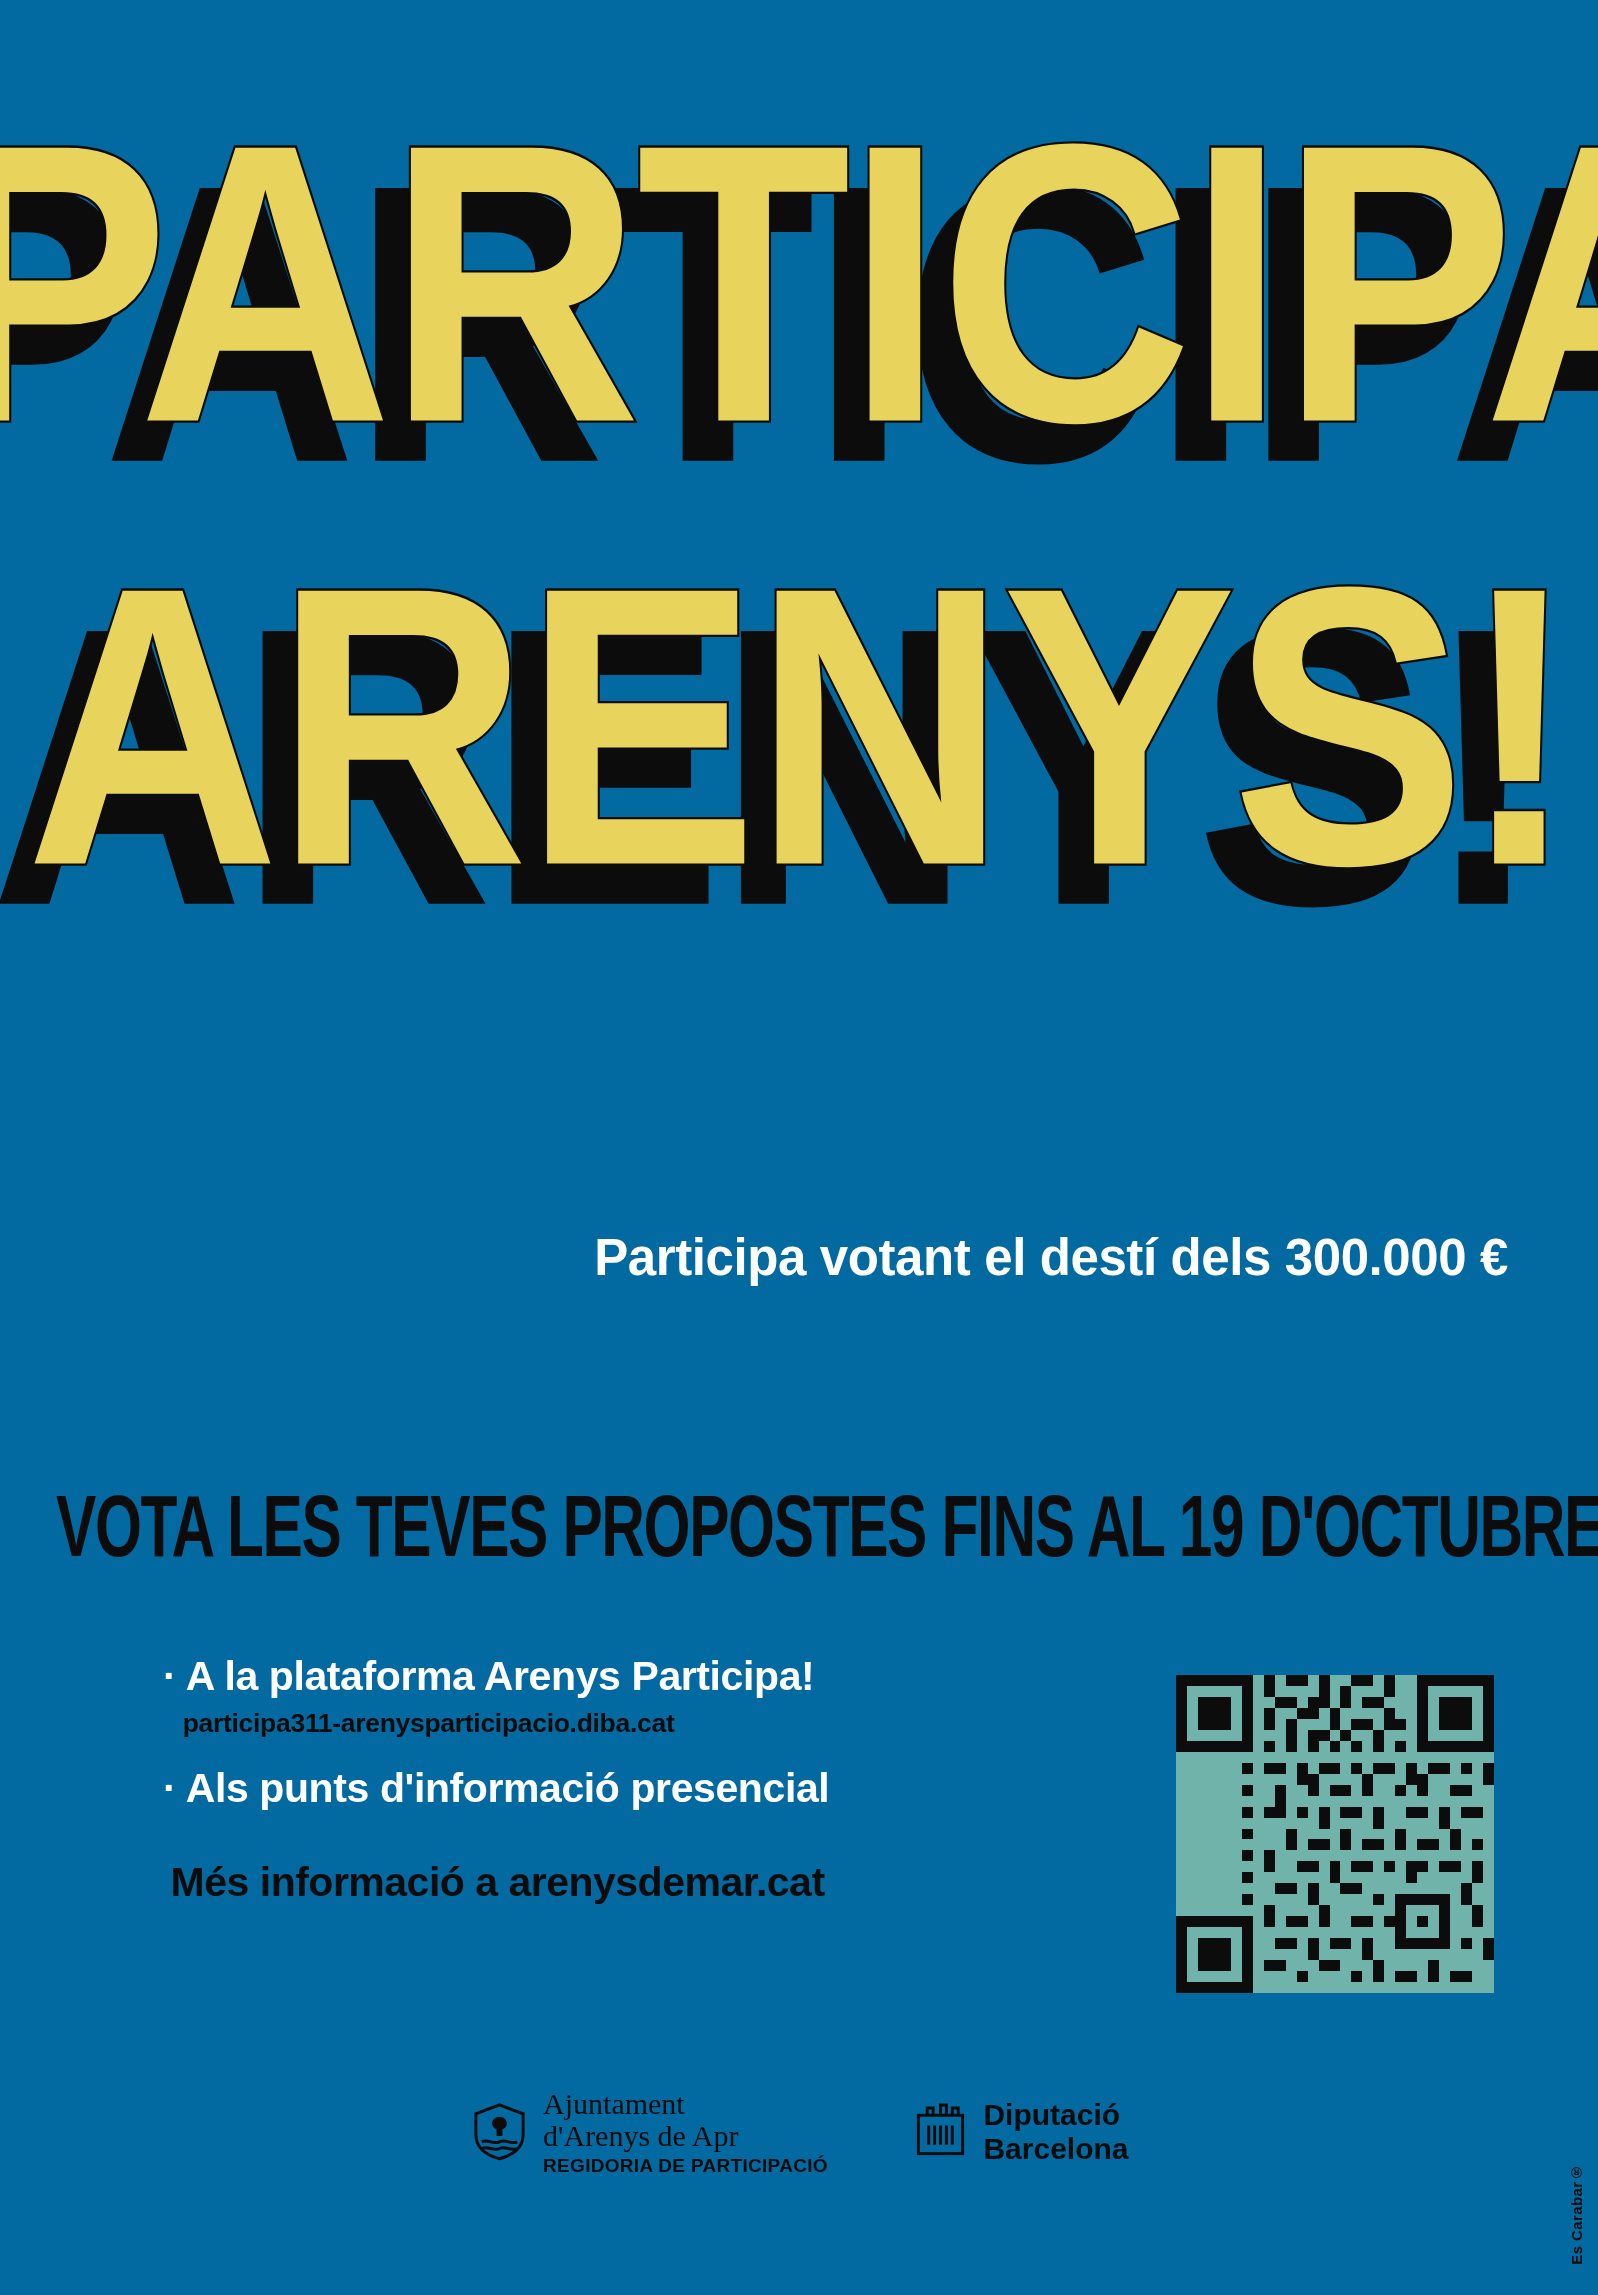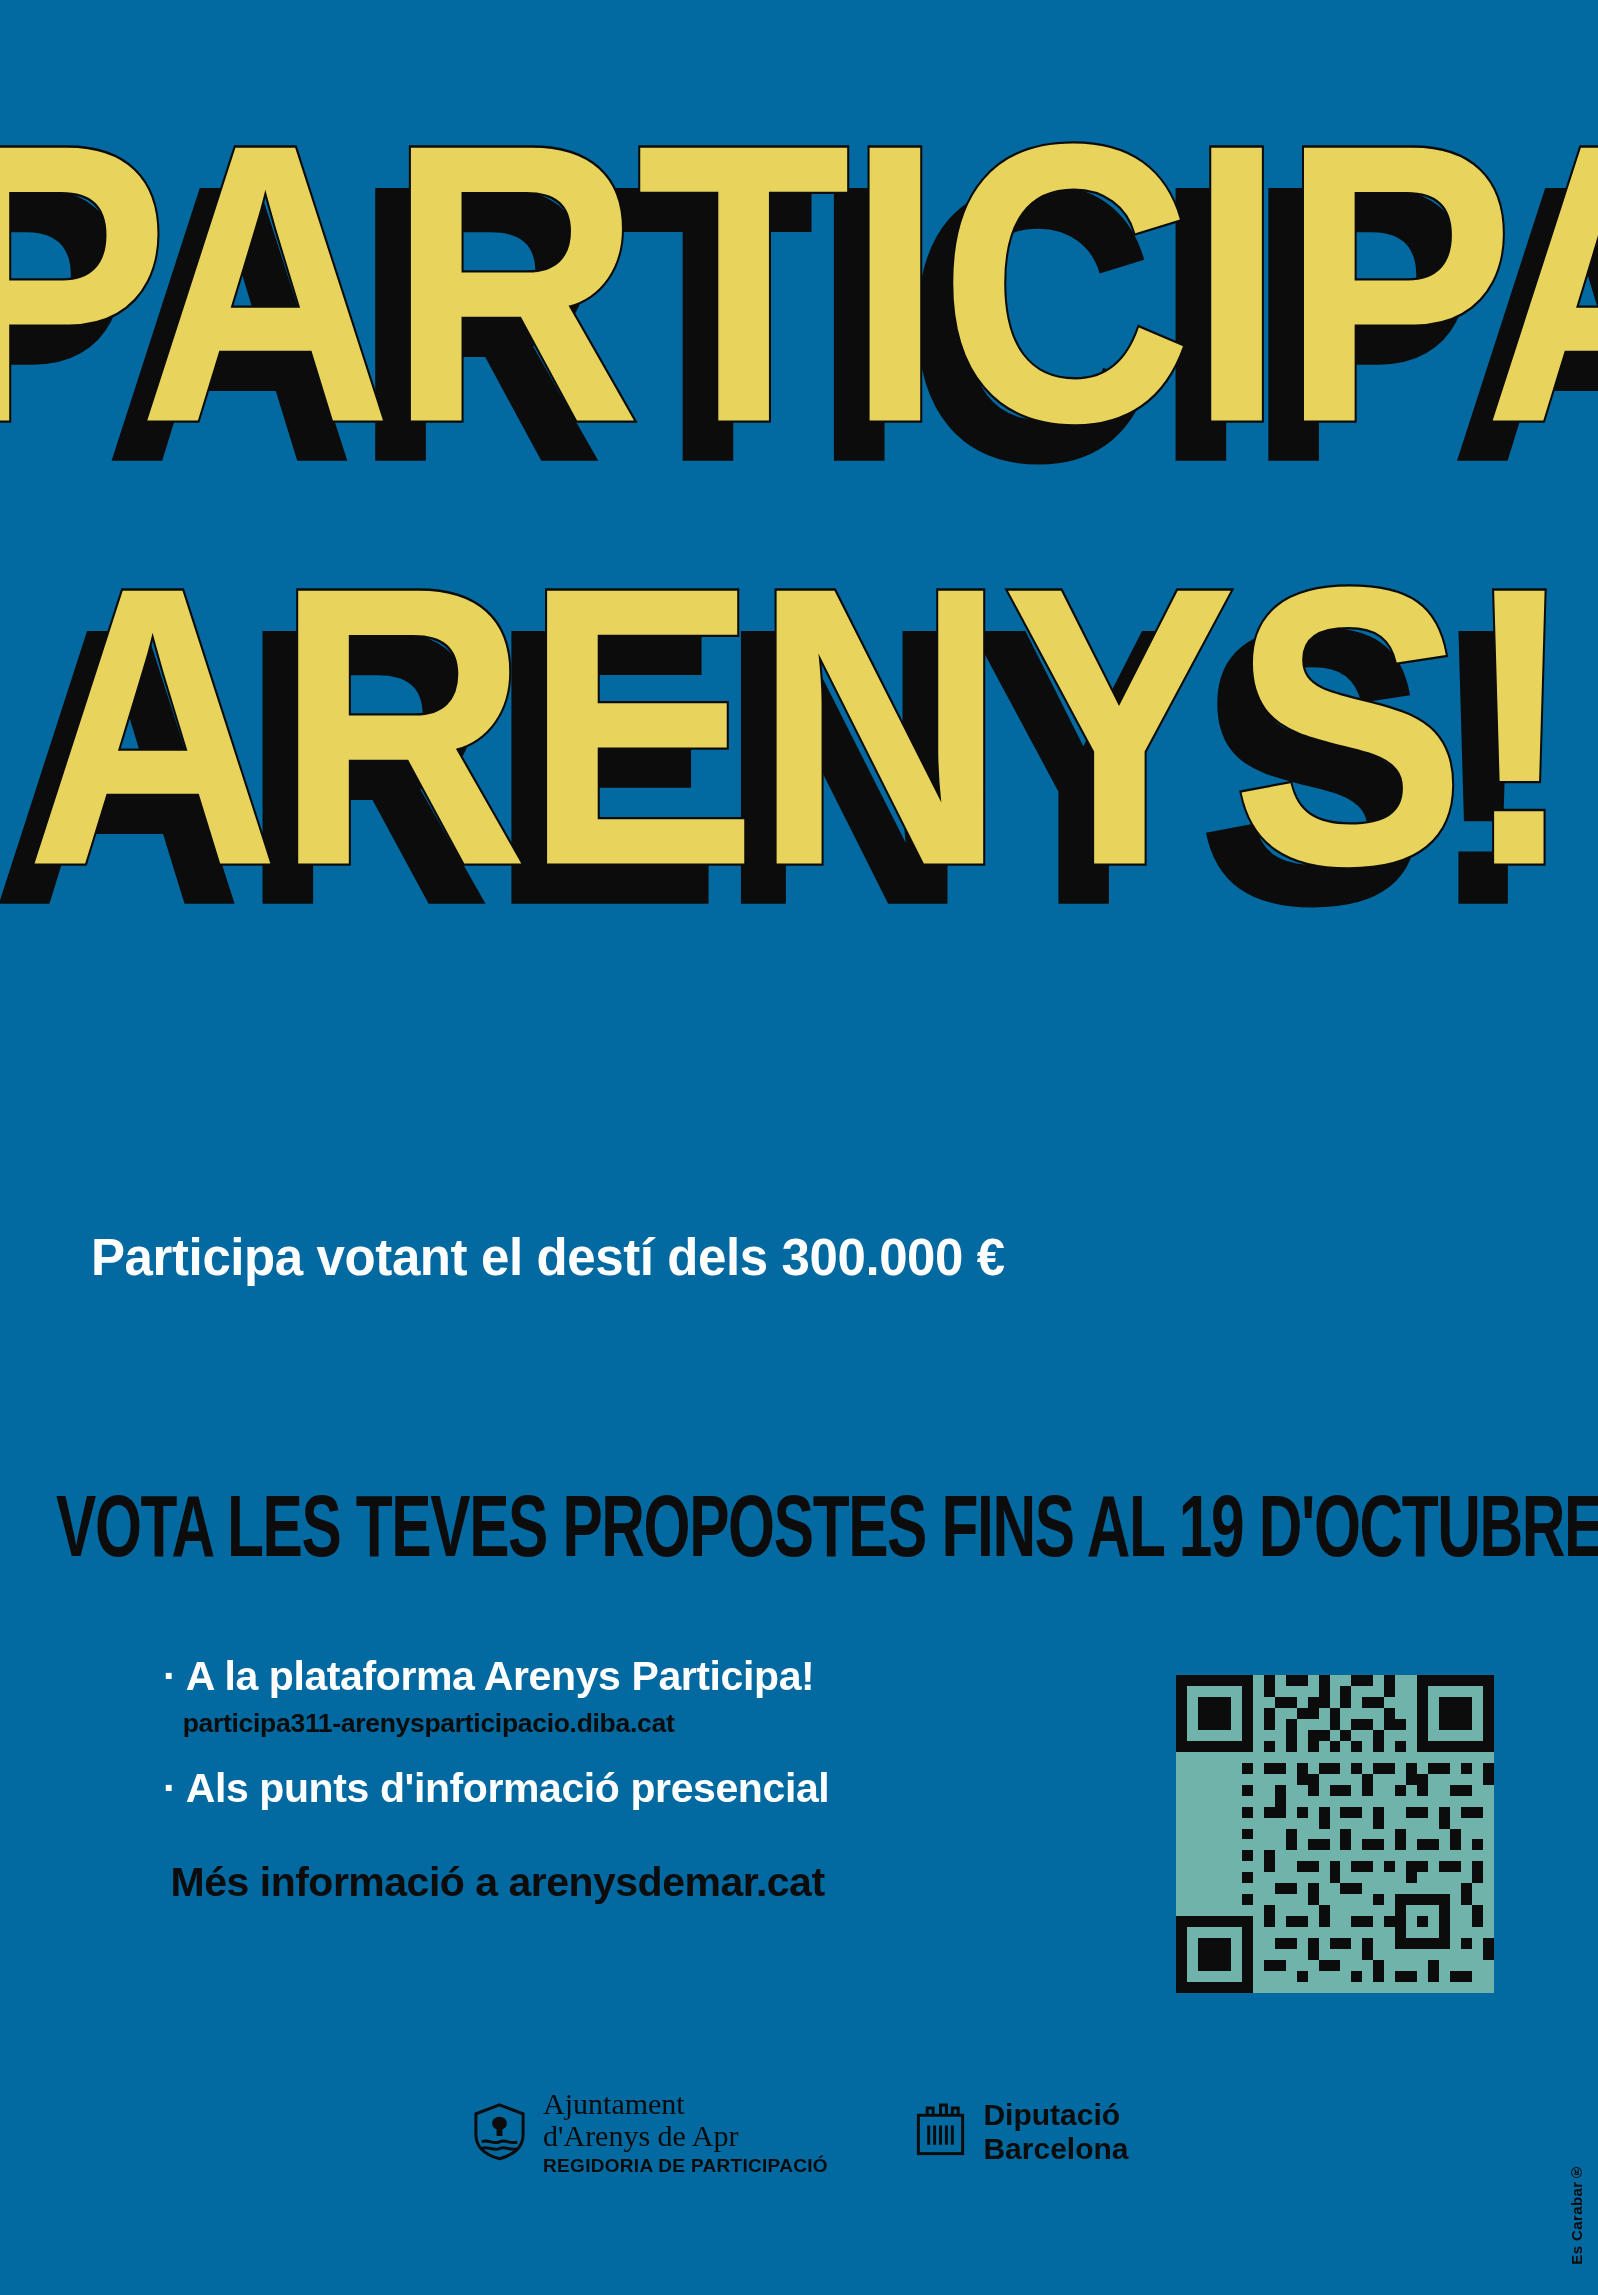--- a/index.html
+++ b/index.html
@@ -71,21 +71,21 @@
     transform-origin: center top;
     margin-top: 163px;
   }
 
   
   .subtitle {
     position: absolute;
     left: 91px;
     right: 91px;
     top: 1225px;
-    text-align: left;
+    text-align: right;
     color: #ffffff;
     font-weight: bold;
     font-size: 51px;
     line-height: 1.28;
     letter-spacing: -0.4px;
   }
 
   
   .deadline {
     position: absolute;

